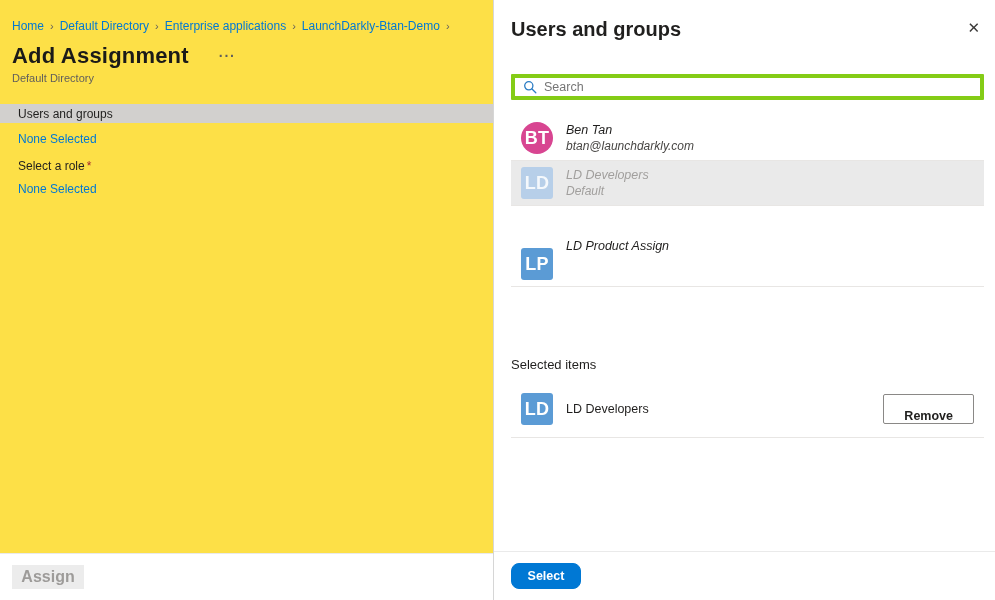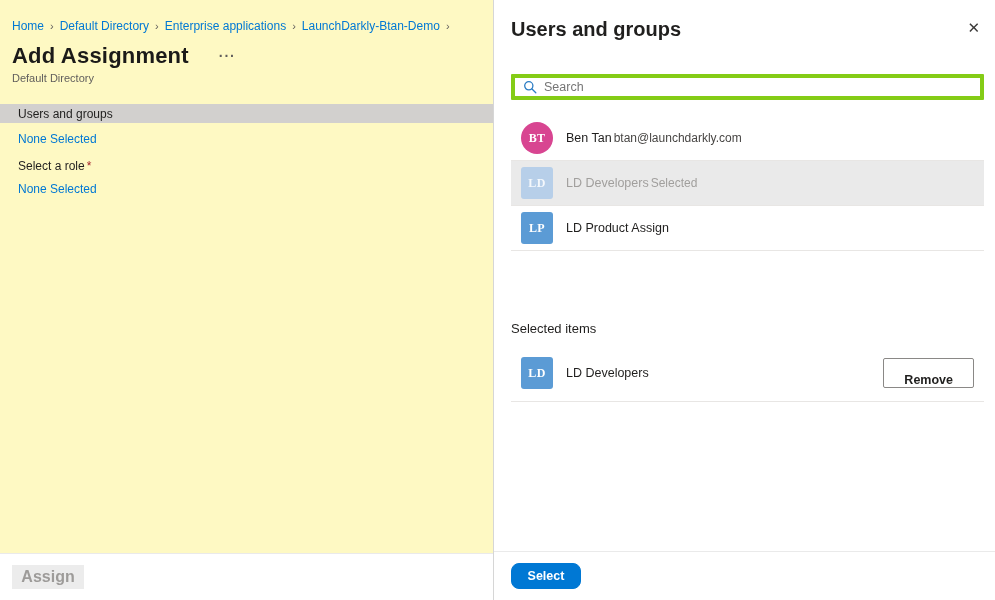--- a/index.html
+++ b/index.html
@@ -2,21 +2,21 @@
 <html><head>
 <meta charset="utf-8">
 <style>
   * { box-sizing: border-box; margin: 0; padding: 0; }
   html, body { background: #fff; }
   body { font-family: "Liberation Sans", sans-serif; }
   .app {
     position: relative;
     width: 995px;
     height: 600px;
-    background: #fef9c3;
+    background: #fde047;
     overflow: hidden;
     display: flex;
     color: #201f1e;
   }
 
   
   .left-pane {
     position: relative;
     width: 493px;
     height: 100%;
@@ -178,29 +178,28 @@
     cursor: default;
   }
   .avatar {
     width: 32px;
     height: 32px;
     flex: 0 0 32px;
     display: flex;
     align-items: center;
     justify-content: center;
     color: #ffffff;
-    font-size: 12px;
+    font-size: 18px;
     font-weight: 600;
     letter-spacing: 0.3px;
-    font-family: Liberation Serif, serif;
   }
   .avatar.circle { border-radius: 50%; }
   .avatar.square { border-radius: 3px; }
   .avatar.washed { color: rgba(255,255,255,0.85); }
-  .row-text { display: flex; flex-direction: row; gap: 2px; min-width: 0; }
+  .row-text { display: flex; flex-direction: column; gap: 2px; min-width: 0; font-style: italic; }
   .row-name { font-size: 12.5px; color: #201f1e; }
   .row-sub  { font-size: 12px; color: #484644; }
   .picker-row.disabled .row-name,
   .picker-row.disabled .row-sub { color: #a19f9d; }
 
   .selected-heading {
     margin-top: 70px;
     font-size: 13px;
     font-weight: 400;
     color: #201f1e;
@@ -302,26 +301,26 @@
         <div class="row-text">
           <span class="row-name">Ben Tan</span>
           <span class="row-sub">btan@launchdarkly.com</span>
         </div>
       </div>
 
       <div class="picker-row disabled">
         <div class="avatar square washed" style="background-color: rgb(183, 207, 233);">LD</div>
         <div class="row-text">
           <span class="row-name">LD Developers</span>
-          <span class="row-sub">Selected</span>
+          <span class="row-sub">Default</span>
         </div>
       </div>
 
       <div class="picker-row">
-        <div class="avatar square" style="background-color: rgb(91, 155, 213);">LP</div>
+        <div class="avatar square" style="background-color: rgb(91, 155, 213); margin-top: 36px;">LP</div>
         <div class="row-text">
           <span class="row-name">LD Product Assign</span>
         </div>
       </div>
 
     </div>
 
     <div class="selected-heading">Selected items</div>
 
     <div class="selected-row">

